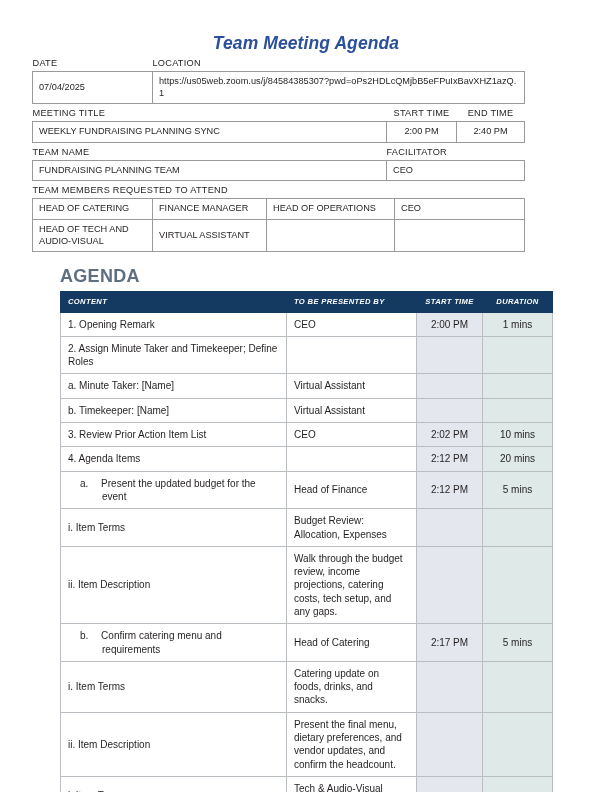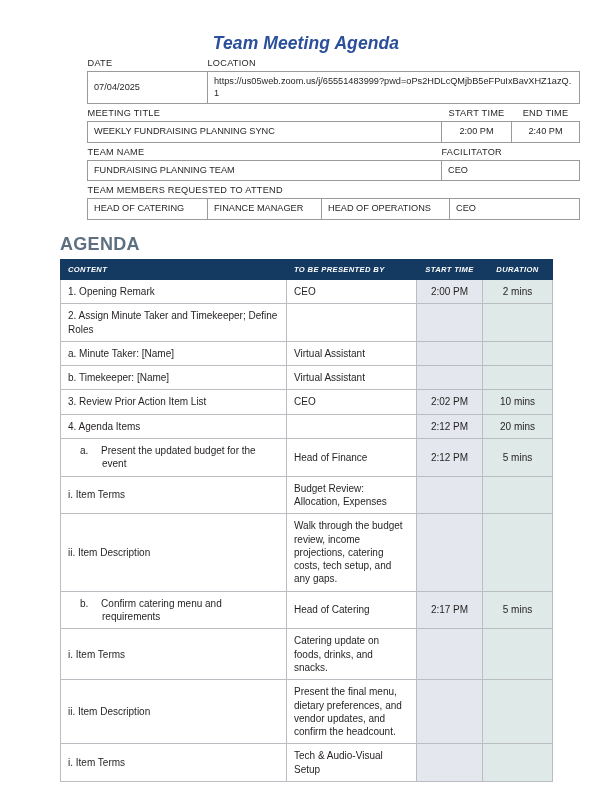--- a/index.html
+++ b/index.html
@@ -30,21 +30,21 @@
     font-size: 17.5px;
     font-weight: bold;
     letter-spacing: 0.1px;
     margin: 0;
     padding-top: 33px;
     font-style: italic;
   }
 
   
   .info-wrap {
-    margin: 0 87px;
+    margin: 0 32px;
     width: 492px;
     box-sizing: border-box;
   }
   table.info {
     border-collapse: collapse;
     width: 492px;
     table-layout: fixed;
   }
   table.info td, table.info th {
     border: 1px solid #9a9a9a;
@@ -157,21 +157,21 @@
           <col style="width:120px">
           <col style="width:372px">
         </colgroup>
       <tbody>
         <tr class="lbl-row">
           <td>DATE</td>
           <td>LOCATION</td>
         </tr>
         <tr>
           <td class="val">07/04/2025</td>
-          <td class="val url-cell">https://us05web.zoom.us/j/65551483999?pwd=oPs2HDLcQMjbB5eFPuIxBavXHZ1azQ.1</td>
+          <td class="val url-cell">https://us05web.zoom.us/j/84584385307?pwd=oPs2HDLcQMjbB5eFPuIxBavXHZ1azQ.1</td>
         </tr>
       </tbody>
     </table>
 
     <table class="info">
       <colgroup>
           <col style="width:354px">
           <col style="width:70px">
           <col style="width:68px">
         </colgroup>
@@ -215,20 +215,26 @@
         </colgroup>
       <tbody>
         <tr class="lbl-row">
           <td colspan="4">TEAM MEMBERS REQUESTED TO ATTEND</td>
         </tr>
         <tr>
           <td class="val">HEAD OF CATERING</td>
           <td class="val">FINANCE MANAGER</td>
           <td class="val">HEAD OF OPERATIONS</td>
           <td class="val">CEO</td>
+        </tr>
+        <tr>
+          <td class="val">HEAD OF TECH AND AUDIO-VISUAL</td>
+          <td class="val">VIRTUAL ASSISTANT</td>
+          <td class="val"></td>
+          <td class="val"></td>
         </tr>
       </tbody>
     </table>
   </div>
 
   <div class="agenda-head">AGENDA</div>
 
   <table class="agenda">
     <colgroup>
         <col style="width:226px">
@@ -242,21 +248,21 @@
         <th>TO BE PRESENTED BY</th>
         <th class="ctr">START TIME</th>
         <th class="ctr">DURATION</th>
       </tr>
     </thead>
     <tbody>
         <tr>
           <td>1. Opening Remark</td>
           <td class="presented">CEO</td>
           <td class="col-start">2:00 PM</td>
-          <td class="col-dur">2 mins</td>
+          <td class="col-dur">1 mins</td>
         </tr>
         <tr>
           <td>2. Assign Minute Taker and Timekeeper; Define Roles</td>
           <td class="presented"></td>
           <td class="col-start"></td>
           <td class="col-dur"></td>
         </tr>
         <tr>
           <td class="indent1">a. Minute Taker: [Name]</td>
           <td class="presented">Virtual Assistant</td>

